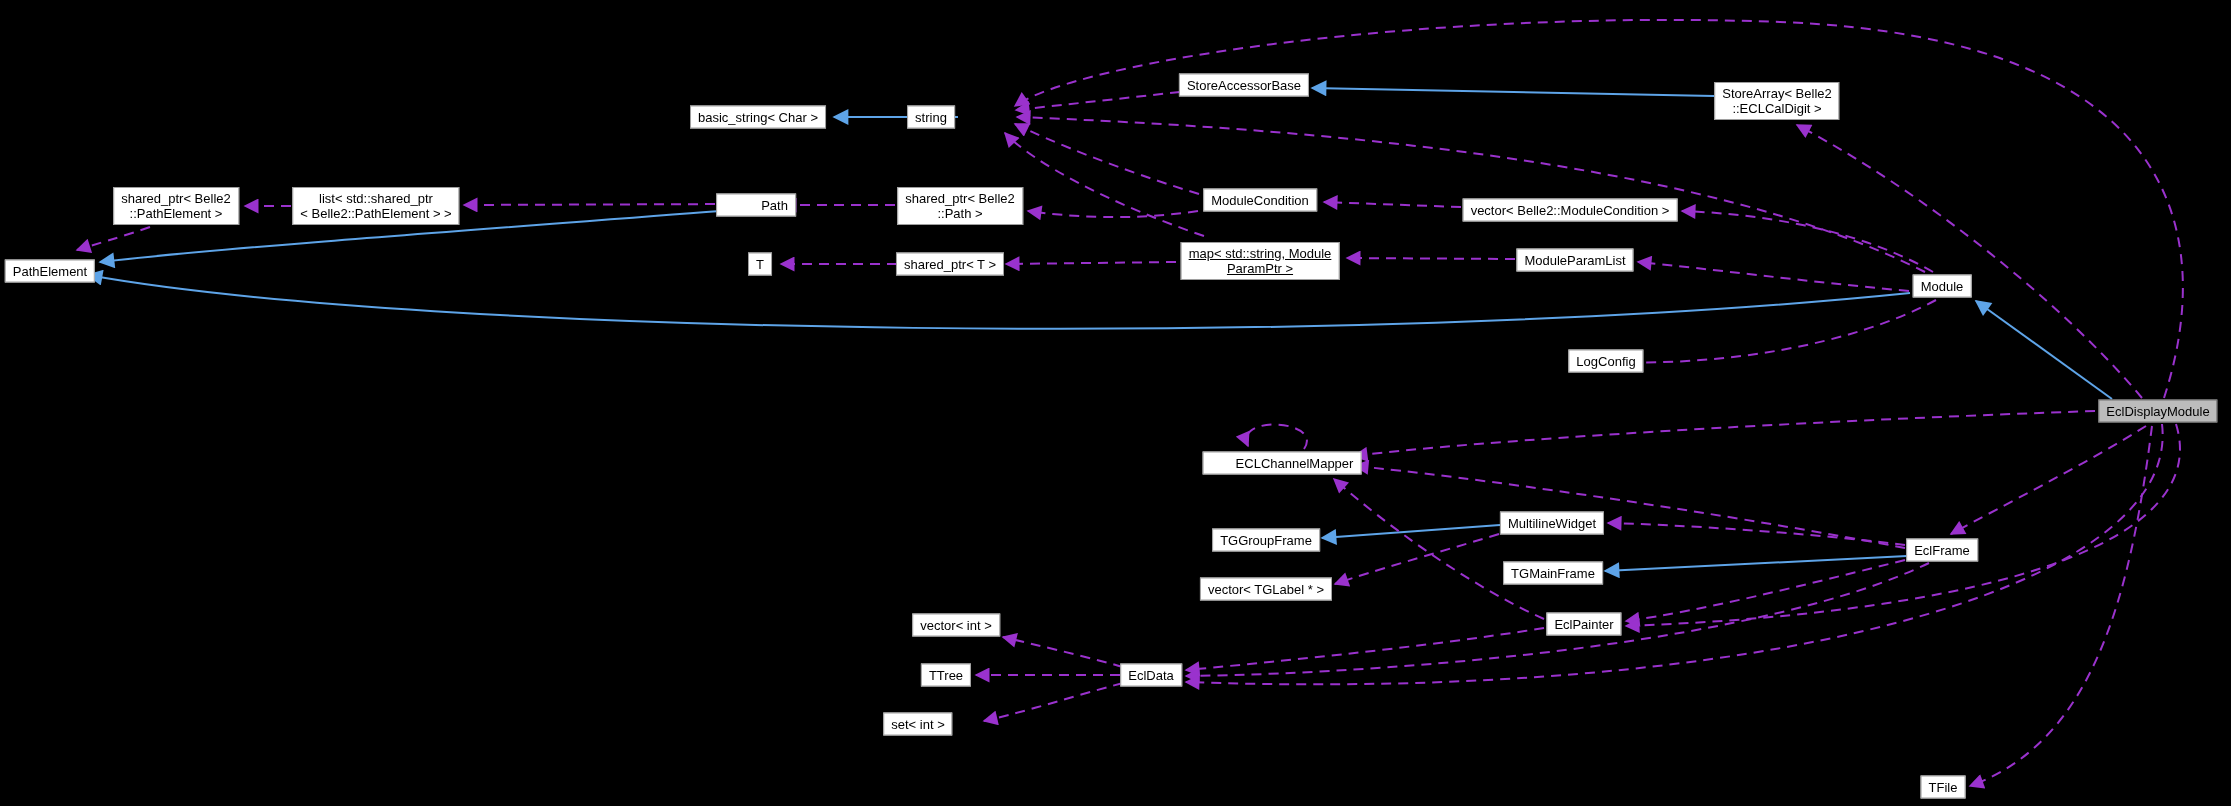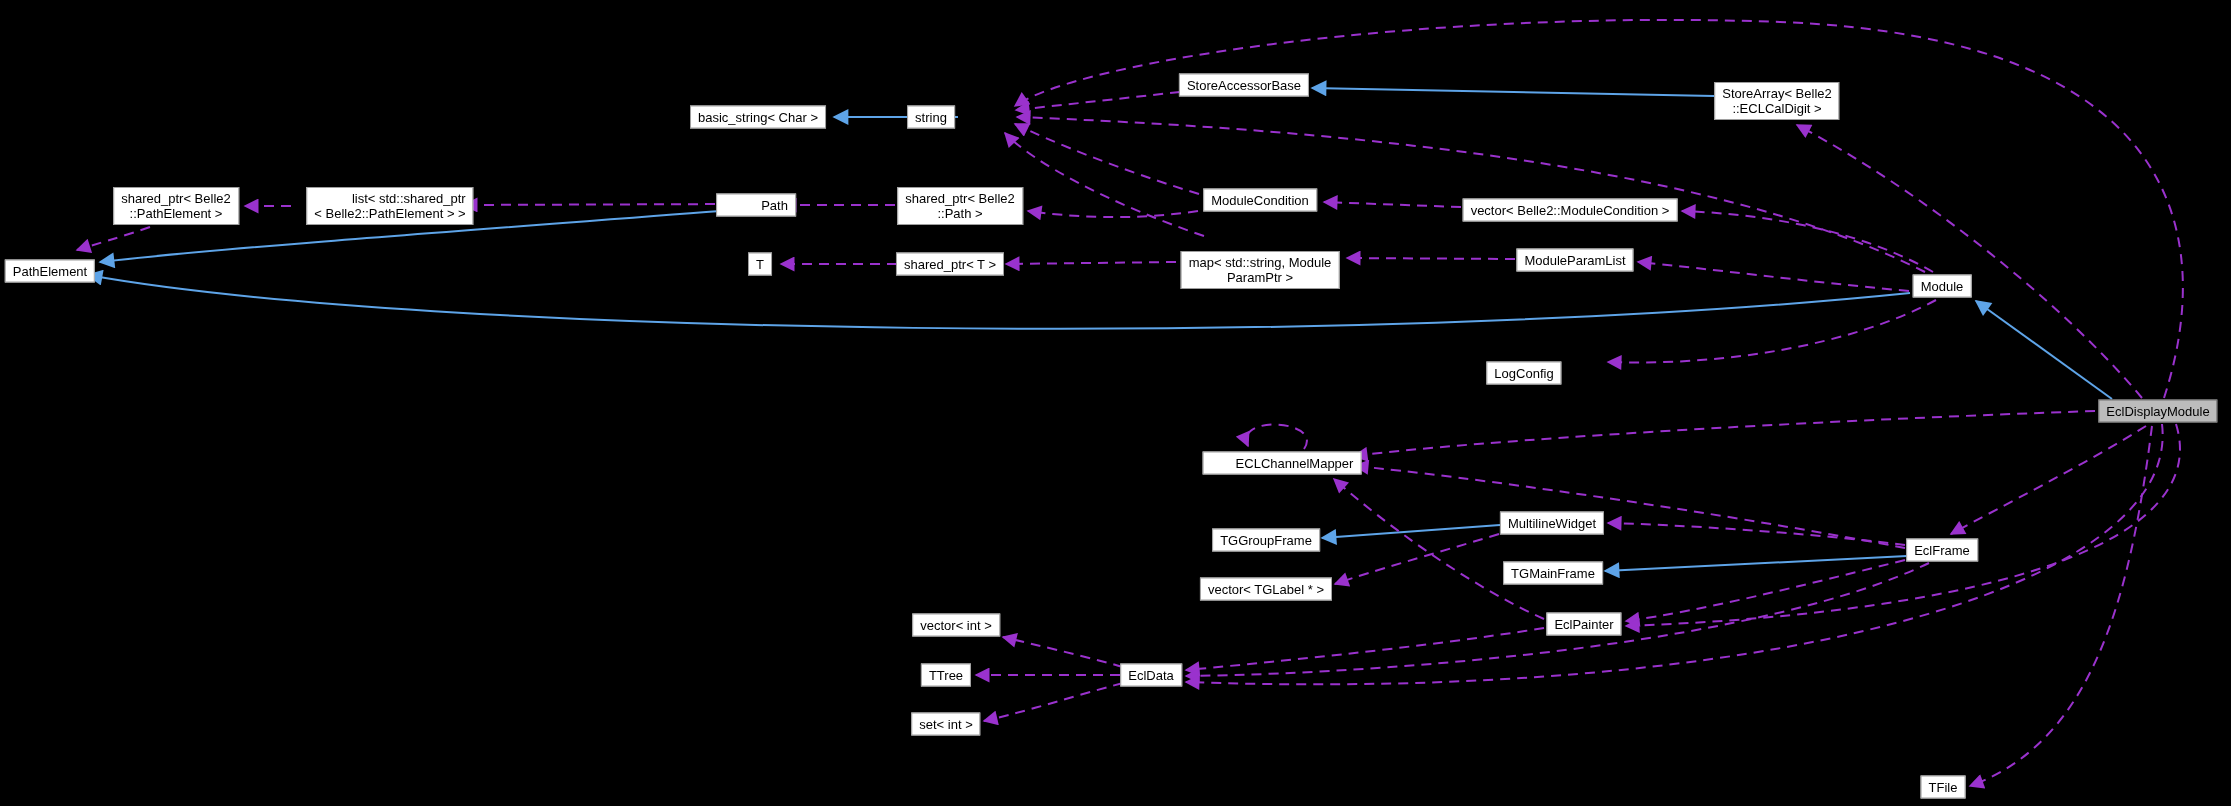--- a/index.html
+++ b/index.html
@@ -71,42 +71,42 @@
       </g>
   </svg>
   <div id="node-layer">
       <div class="node" style="left: 758px; top: 117px;">basic_string&lt; Char &gt;</div>
       <div class="node" style="left: 931px; top: 117px;">string</div>
       <div class="node" style="left: 1244px; top: 85px;">StoreAccessorBase</div>
       <div class="node" style="left: 1777px; top: 101px;">StoreArray&lt; Belle2
 ::ECLCalDigit &gt;</div>
       <div class="node" style="left: 176px; top: 206px;">shared_ptr&lt; Belle2
 ::PathElement &gt;</div>
-      <div class="node" style="left: 390px; top: 206px; text-align: right;">list&lt; std::shared_ptr
+      <div class="node" style="left: 376px; top: 206px;">list&lt; std::shared_ptr
 &lt; Belle2::PathElement &gt; &gt;</div>
       <div class="node" style="left: 756px; top: 205px; padding-left: 44px;">Path</div>
       <div class="node" style="left: 960px; top: 206px;">shared_ptr&lt; Belle2
 ::Path &gt;</div>
       <div class="node" style="left: 1260px; top: 200px;">ModuleCondition</div>
       <div class="node" style="left: 1570px; top: 210px;">vector&lt; Belle2::ModuleCondition &gt;</div>
       <div class="node" style="left: 50px; top: 271px;">PathElement</div>
       <div class="node" style="left: 760px; top: 264px;">T</div>
       <div class="node" style="left: 950px; top: 264px;">shared_ptr&lt; T &gt;</div>
-      <div class="node" style="left: 1260px; top: 270px;">map&lt; std::string, Module
+      <div class="node" style="left: 1260px; top: 261px; text-decoration: underline;">map&lt; std::string, Module
 ParamPtr &gt;</div>
       <div class="node" style="left: 1575px; top: 260px;">ModuleParamList</div>
       <div class="node" style="left: 1942px; top: 286px;">Module</div>
-      <div class="node" style="left: 1524px; top: 361px; margin-top: 12px;">LogConfig</div>
+      <div class="node" style="left: 1606px; top: 361px;">LogConfig</div>
       <div class="node highlight" style="left: 2158px; top: 411px; text-align: right;">EclDisplayModule</div>
       <div class="node" style="left: 1282px; top: 463px; padding-left: 32px;">ECLChannelMapper</div>
       <div class="node" style="left: 1266px; top: 540px;">TGGroupFrame</div>
       <div class="node" style="left: 1552px; top: 523px;">MultilineWidget</div>
       <div class="node" style="left: 1553px; top: 573px;">TGMainFrame</div>
       <div class="node" style="left: 1266px; top: 589px;">vector&lt; TGLabel * &gt;</div>
       <div class="node" style="left: 1942px; top: 550px;">EclFrame</div>
       <div class="node" style="left: 956px; top: 625px;">vector&lt; int &gt;</div>
       <div class="node" style="left: 1584px; top: 624px;">EclPainter</div>
       <div class="node" style="left: 946px; top: 675px;">TTree</div>
       <div class="node" style="left: 1151px; top: 675px;">EclData</div>
-      <div class="node" style="left: 946px; top: 724px;">set&lt; int &gt;</div>
+      <div class="node" style="left: 918px; top: 724px;">set&lt; int &gt;</div>
       <div class="node" style="left: 1943px; top: 787px;">TFile</div>
     </div>
 </div>
 
 </body></html>

